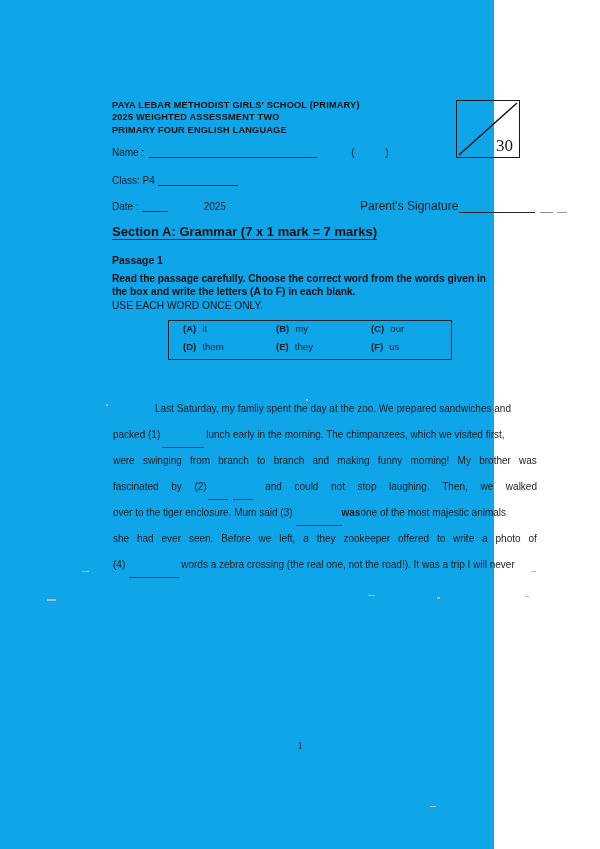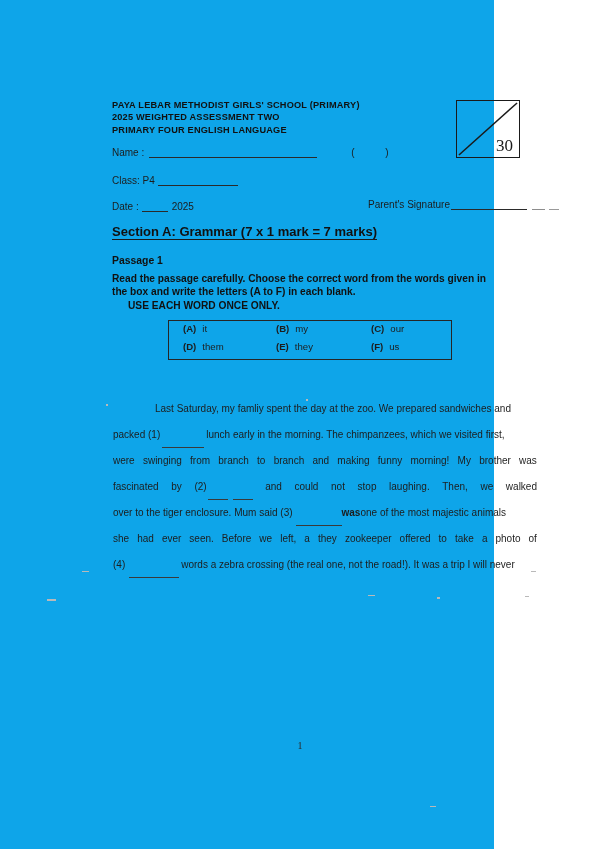--- a/index.html
+++ b/index.html
@@ -66,36 +66,36 @@
   
   .field-row {
     position: absolute;
     font-size: 10px;
     color: #1d1d1d;
     white-space: nowrap;
   }
   .row-name  { left: 112px; top: 147px; }
   .row-class { left: 112px; top: 175px; }
   .row-date  { left: 112px; top: 201px; }
-  .row-sig   { left: 368px; top: 199px; font-size: 10px; }
+  .row-sig   { left: 360px; top: 199px; font-size: 12px; }
 
   .rule {
     display: inline-block;
     vertical-align: bottom;
     border-bottom: 1.3px solid #2a2a2a;
     height: 10px;
   }
   .rule-name  { width: 168px; margin-left: 5px; }
   .rule-class { width: 80px;  margin-left: 3px; }
   .rule-date  { width: 26px;  margin-left: 3px; }
   .rule-sig   { width: 76px;  margin-left: 1px; }
   .rule-frag1 { width: 13px; margin-left: 5px; border-bottom-color: #8d8d8d; }
   .rule-frag2 { width: 10px; margin-left: 4px; border-bottom-color: #9a9a9a; }
   .paren-pair { display: inline-block; margin-left: 34px; letter-spacing: 14px; }
-  .date-year  { margin-left: 4px; }
+  .date-year  { margin-left: 36px; }
 
   
   .section-heading {
     position: absolute;
     left: 112px;
     top: 224px;
     font-size: 13px;
     font-weight: bold;
     white-space: nowrap;
     border-bottom: 1.3px solid #1a1a1a;
@@ -112,21 +112,21 @@
   }
   .instructions {
     position: absolute;
     left: 112px;
     top: 272px;
     width: 432px;
     font-size: 10.2px;
     font-weight: bold;
     line-height: 13.4px;
   }
-  .instructions .emph { font-weight: bold; margin-left: 16px; }
+  .instructions .emph { font-weight: normal; }
 
   
   .word-bank {
     position: absolute;
     left: 168px;
     top: 320px;
     width: 284px;
     height: 40px;
     border: 1.2px solid #262626;
     box-sizing: border-box;
@@ -319,21 +319,21 @@
       <span>ever</span>
       <span>seen.</span>
       <span>Before</span>
       <span>we</span>
       <span>left,</span>
       <span>a</span>
       <span>they</span>
       <span>zookeeper</span>
       <span>offered</span>
       <span>to</span>
-      <span>take</span>
+      <span>write</span>
       <span>a</span>
       <span>photo</span>
       <span>of</span>
     </div>
 
     <div class="p-line">
       <span>(4)</span><span class="blank-line bl-4"></span><span>words a zebra crossing (the real one, not the road!). It was a trip I will never</span>
     </div>
 
 

